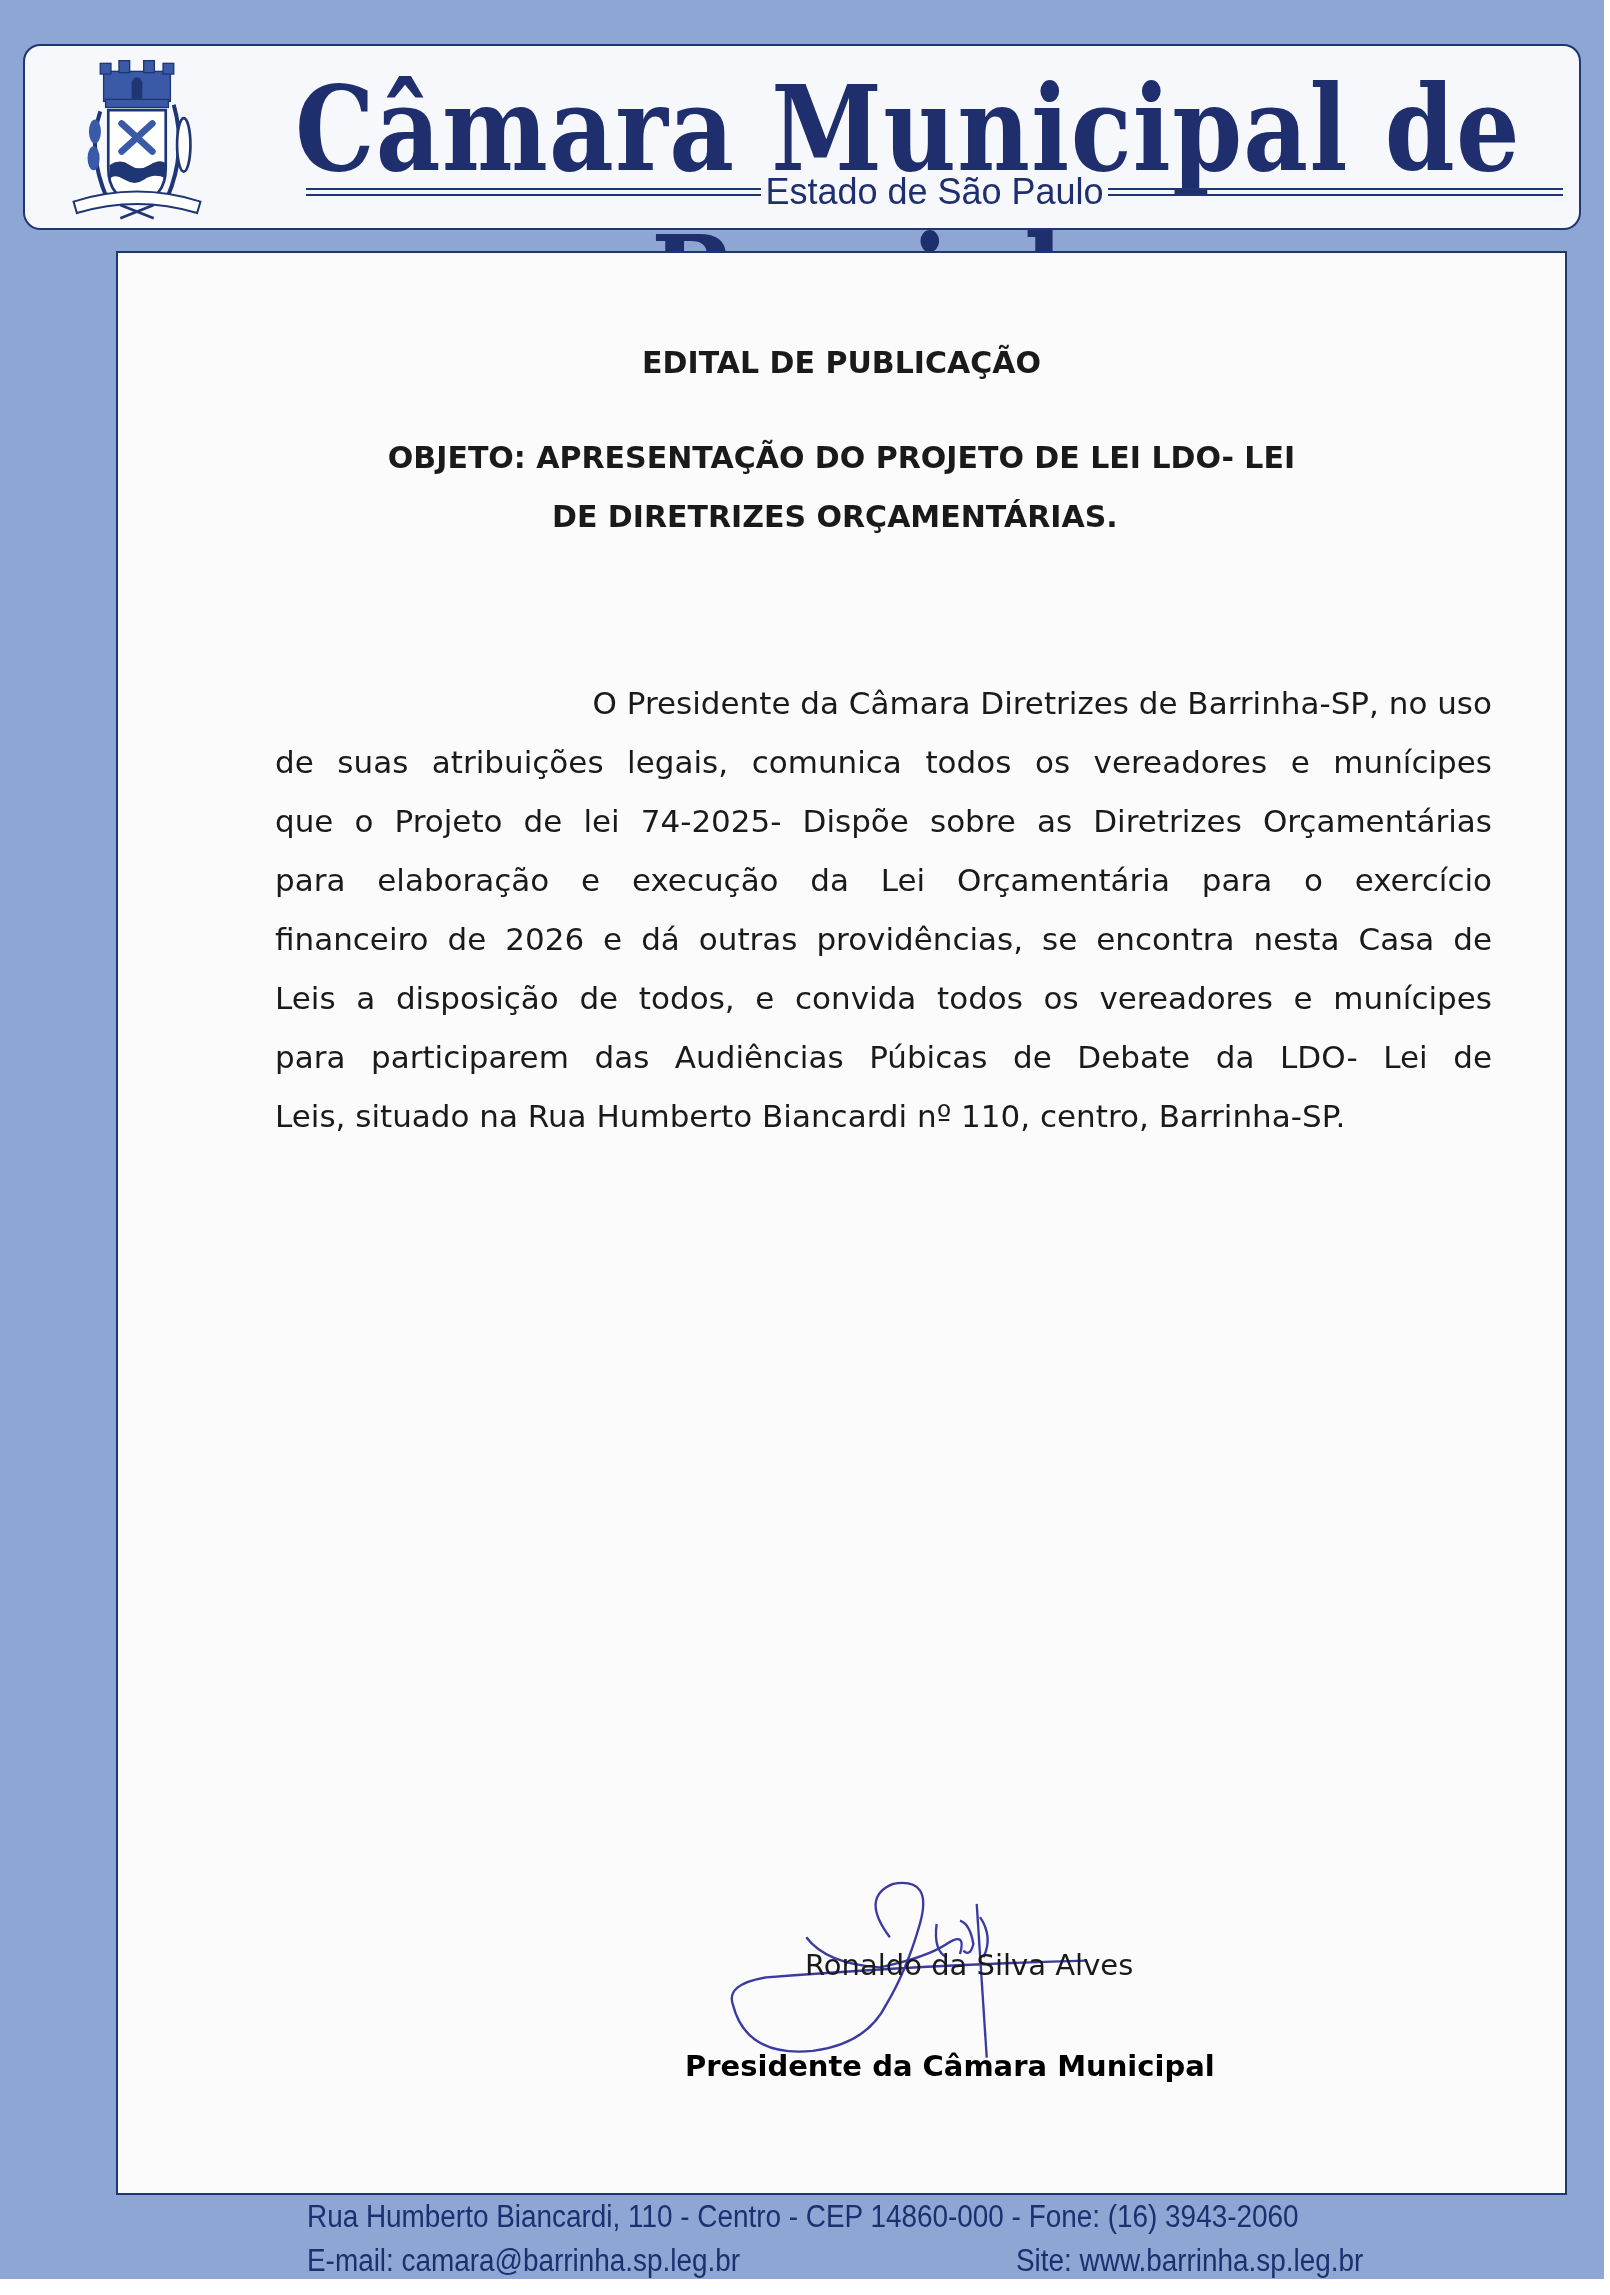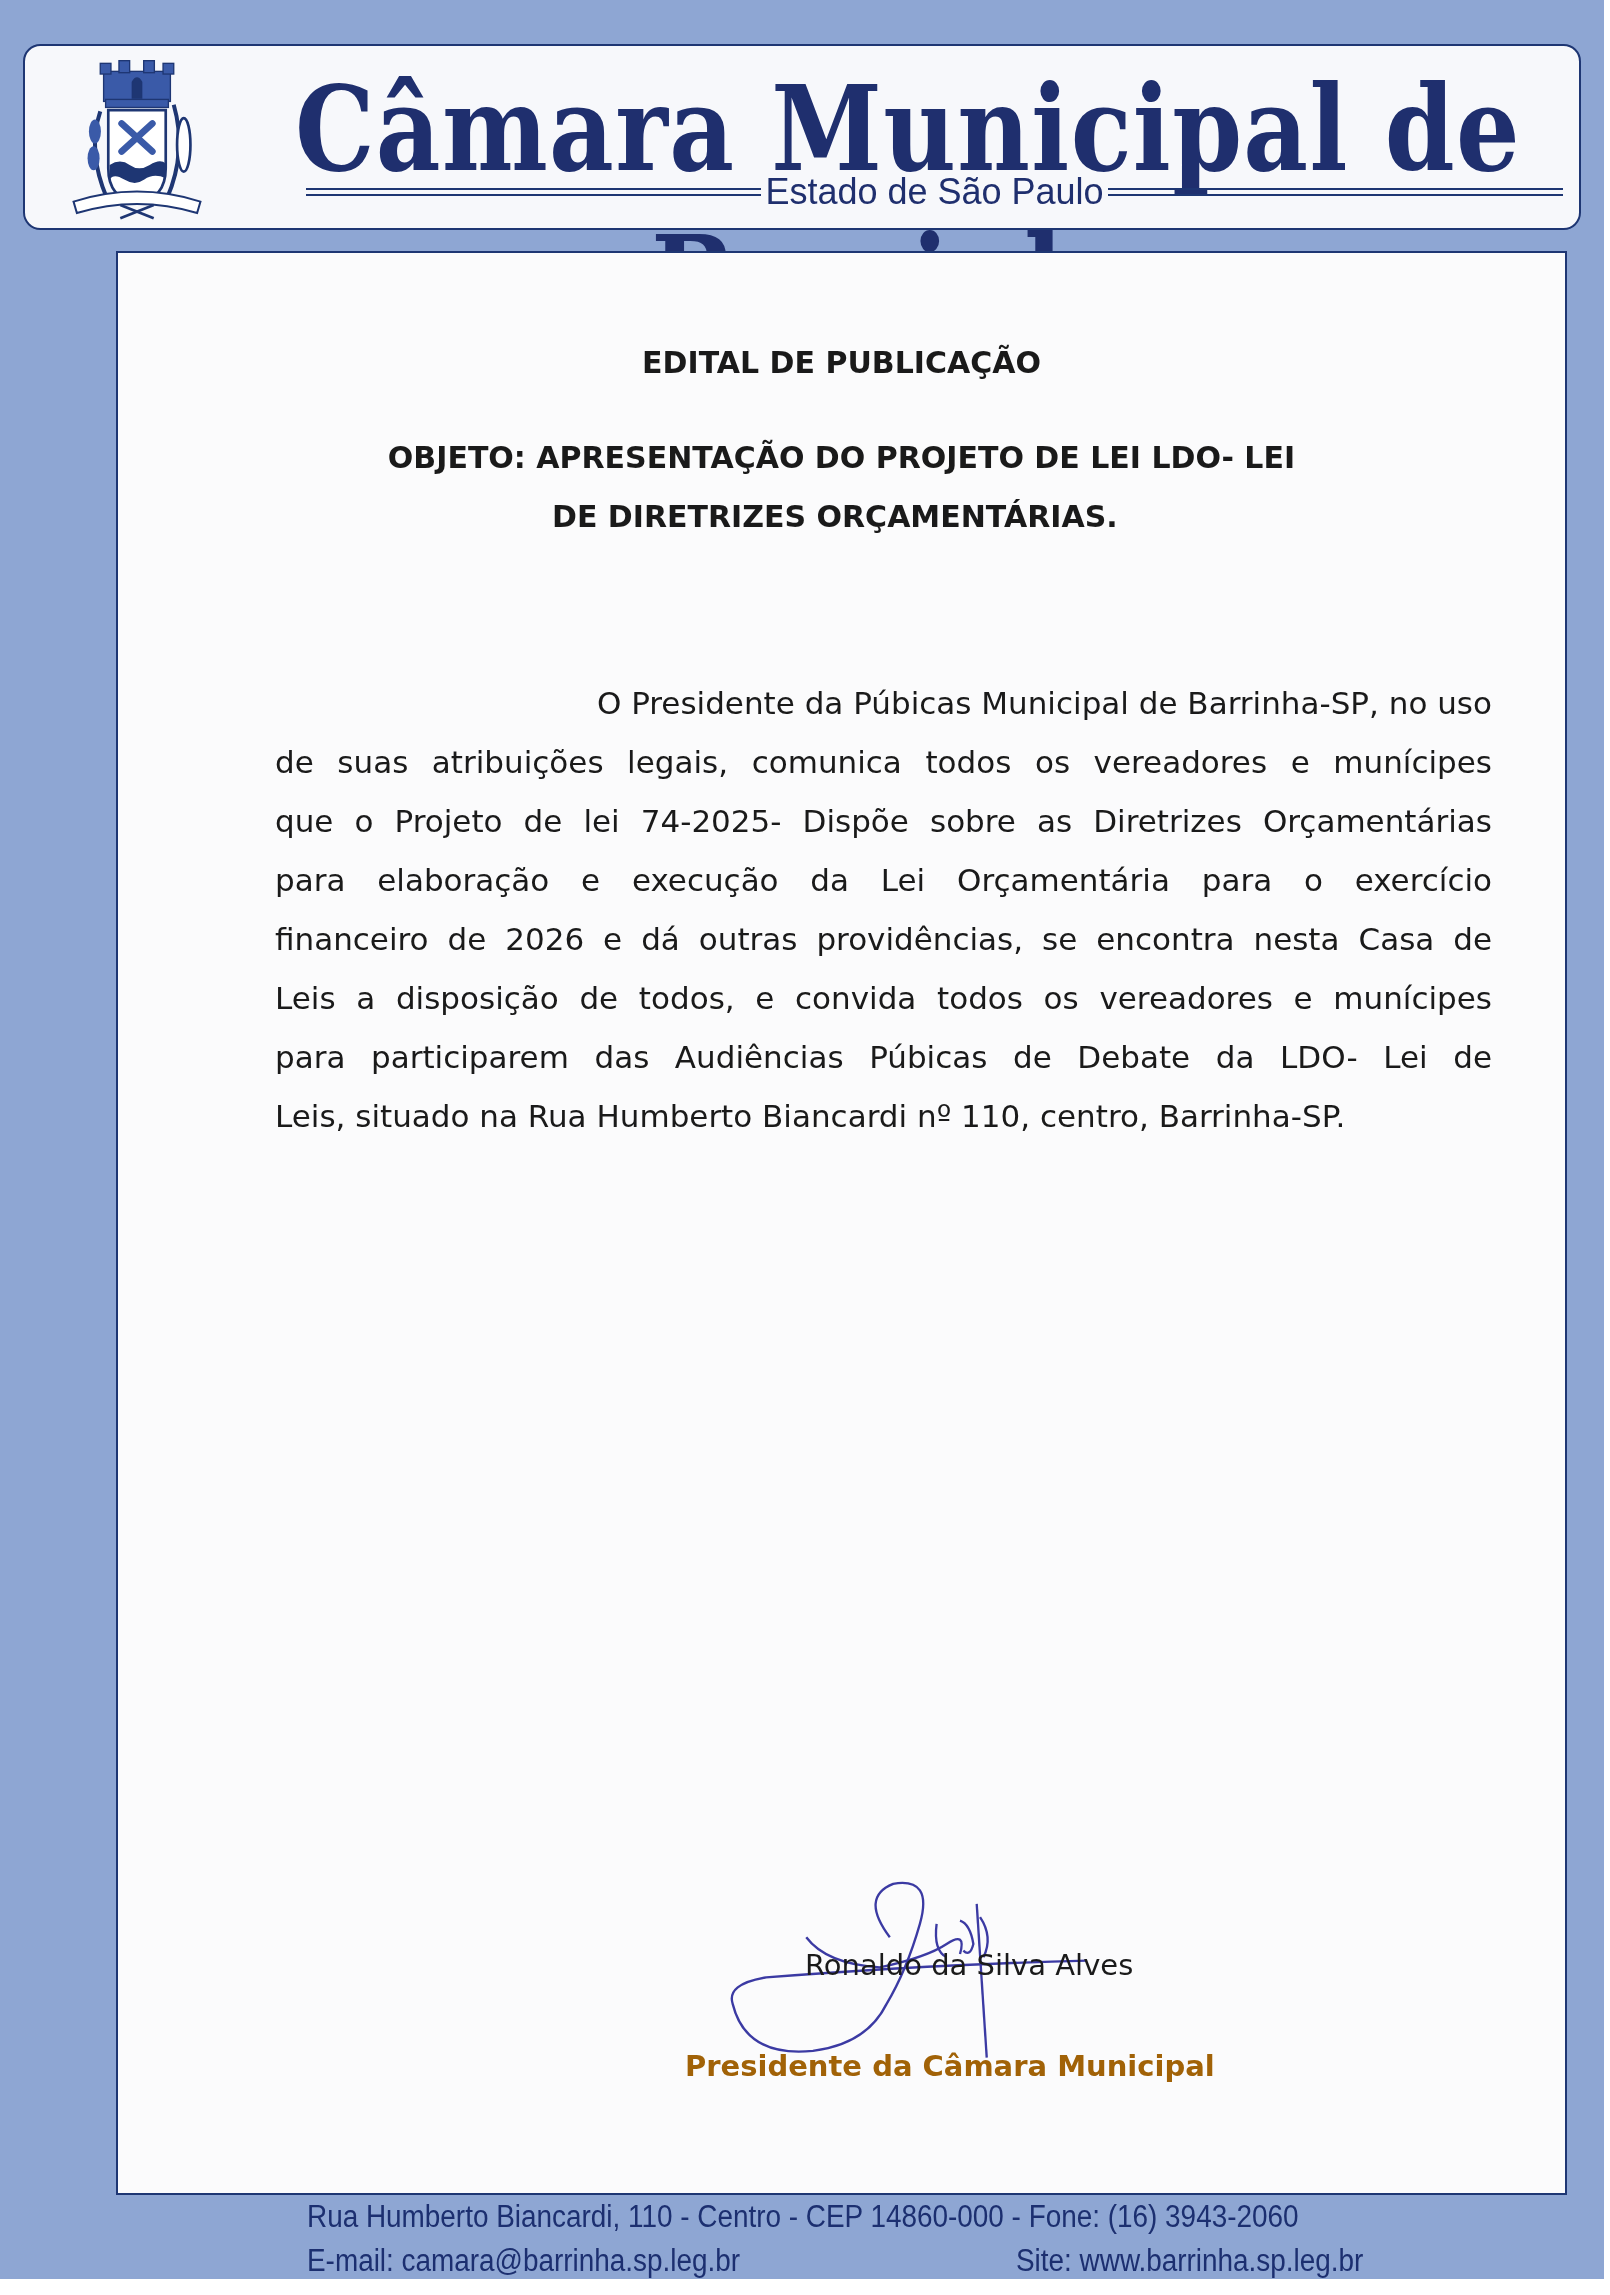--- a/index.html
+++ b/index.html
@@ -46,21 +46,21 @@
   .body-text {
     position: absolute; left: 157px; width: 1217px;
     font-size: 31px; color: #1a1a1a; line-height: 59px;
     text-align: justify; text-align-last: auto;
   }
   .body-line { display: block; text-align: justify; text-align-last: justify; white-space: nowrap; height: 59px; }
   .body-line.first { text-align-last: right; }
   .body-line.last { text-align-last: left; }
   .date-line { position: absolute; left: 668px; top: 1316px; font-size: 29px; color: #1a1a1a; }
   .sign-name { position: absolute; left: 687px; top: 1695px; font-weight: normal; font-size: 29px; color: #1a1a1a; }
-  .sign-role { position: absolute; left: 567px; top: 1796px; font-weight: bold; font-size: 29px; color: #a16207; }
+  .sign-role { position: absolute; left: 567px; top: 1796px; font-weight: bold; font-size: 29px; color: #000000; }
   .signature { position: absolute; left: 588px; top: 1604px; width: 508px; height: 214px; }
   .footer-line {
     position: absolute; left: 307px; font-family: "Liberation Sans", sans-serif;
     font-size: 31px; color: #1c2f70; transform: scaleX(0.9); transform-origin: left center;
     white-space: nowrap;
   }
   .footer-site { position: absolute; left: 1016px; top: 2243px; font-family: "Liberation Sans", sans-serif; font-size: 31px; color: #1c2f70; transform: scaleX(0.9); transform-origin: left center; white-space: nowrap; }
 </style>
 </head>
 <body>
@@ -104,21 +104,21 @@
     <div class="rule"></div>
   </div>
 </div>
 
 <div class="content-box">
   <div class="doc-title" style="top:92px;">EDITAL DE PUBLICAÇÃO</div>
   <div class="doc-title" style="top:246px; left:-6.7px;">DE DIRETRIZES ORÇAMENTÁRIAS.</div>
   <div class="doc-title" style="top:187px;">OBJETO: APRESENTAÇÃO DO PROJETO DE LEI LDO- LEI</div>
 
   <div class="body-text" style="top:421px;">
-    <span class="body-line first">O Presidente da Púbicas Municipal de Barrinha-SP, no uso</span>
+    <span class="body-line first">O Presidente da Câmara Diretrizes de Barrinha-SP, no uso</span>
     <span class="body-line">de suas atribuições legais, comunica todos os vereadores e munícipes</span>
     <span class="body-line">que o Projeto de lei 74-2025- Dispõe sobre as Diretrizes Orçamentárias</span>
     <span class="body-line">para elaboração e execução da Lei Orçamentária para o exercício</span>
     <span class="body-line">financeiro de 2026 e dá outras providências, se encontra nesta Casa de</span>
     <span class="body-line">Leis a disposição de todos, e convida todos os vereadores e munícipes</span>
     <span class="body-line">para participarem das Audiências Púbicas de Debate da LDO- Lei de</span>
     <span class="body-line last">Leis, situado na Rua Humberto Biancardi nº 110, centro, Barrinha-SP.</span>
   </div>
 
 

